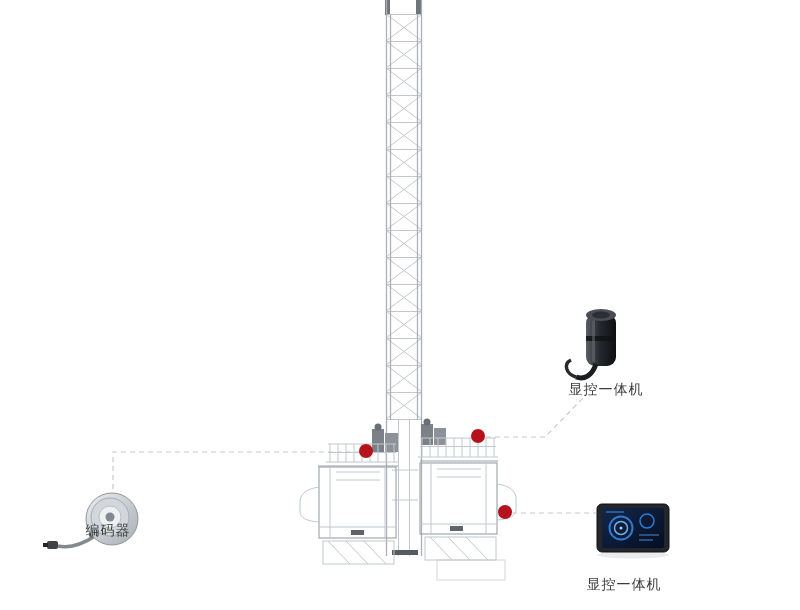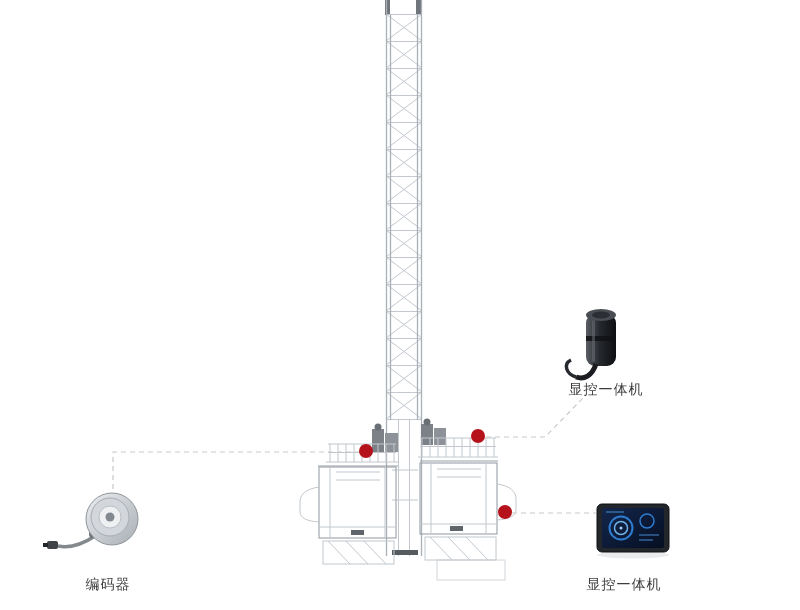--- a/index.html
+++ b/index.html
@@ -126,17 +126,17 @@
       <circle cx="621" cy="528" r="11.5" stroke="#2e7cd0" stroke-width="2" fill="none"></circle>
       <circle cx="621" cy="528" r="6.5" stroke="#6fb1e8" stroke-width="1.5" fill="none"></circle>
       <circle cx="621" cy="528" r="1.5" fill="#9fd0f5"></circle>
       <circle cx="647" cy="521" r="7" stroke="#2e7cd0" stroke-width="1.5" fill="none"></circle>
       <rect x="639" y="534" width="20" height="2" fill="#27507f"></rect>
       <rect x="639" y="539" width="14" height="2" fill="#27507f"></rect>
       <rect x="606" y="511" width="18" height="2" fill="#2b5a8c"></rect>
     </g>
   </svg>
 
-  <div class="label" style="left:66px;top:576px;width:84px">编码器</div>
+  <div class="label" style="left:66px;top:522px;width:84px">编码器</div>
   <div class="label" style="left:556px;top:381px;width:100px">显控一体机</div>
   <div class="label" style="left:576px;top:576px;width:96px">显控一体机</div>
 
 </div>
 
 </body></html>

